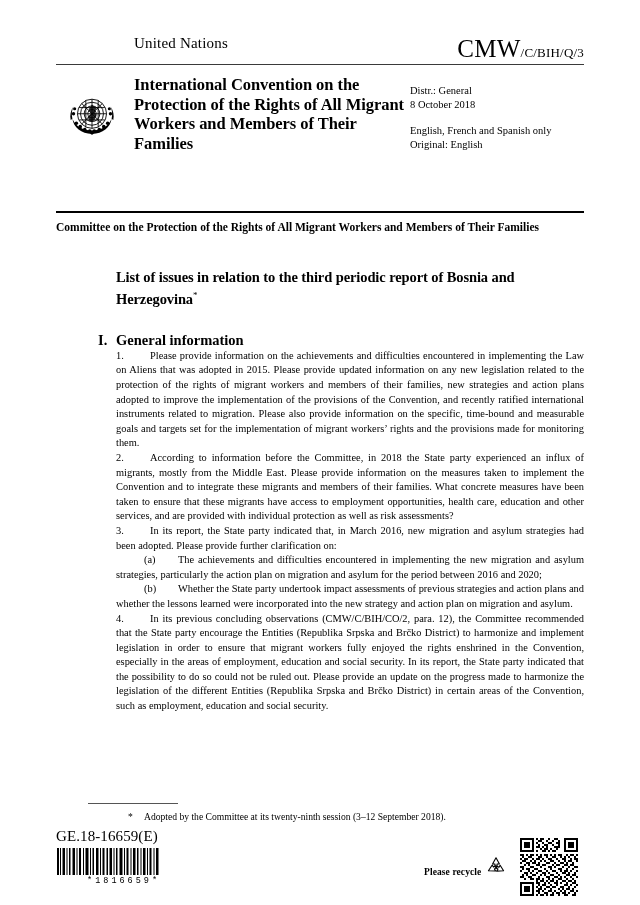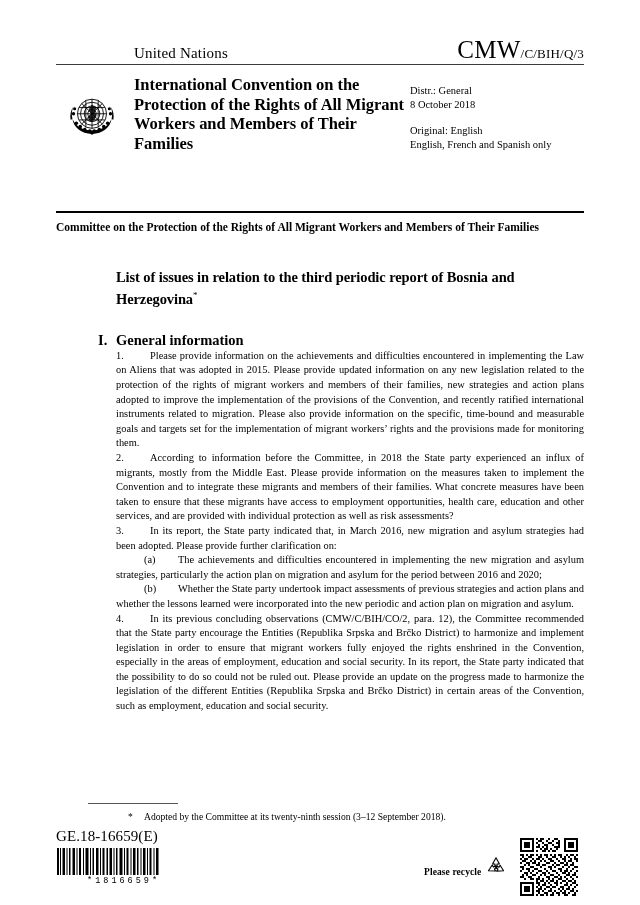--- a/index.html
+++ b/index.html
@@ -21,21 +21,20 @@
 
   
   .masthead {
     position: absolute;
     left: 56px;
     top: 36px;
     width: 528px;
   }
   .un-line {
     display: flex;
-    align-items: flex-end;
     justify-content: space-between;
     height: 26px;
   }
   .un-name {
     font-size: 15px;
     letter-spacing: 0.2px;
     margin-left: 78px;
     line-height: 1;
     padding-bottom: 1px;
   }
@@ -280,22 +279,22 @@
           <circle cx="50" cy="81" r="2.6"></circle>
         </g>
       </svg>
 
       <div class="conv-title">International Convention on the Protection of the Rights of All Migrant Workers and Members of Their Families</div>
 
       <div class="meta-block">
         <div>Distr.: General</div>
         <div>8 October 2018</div>
         <div class="meta-gap"></div>
+        <div>English, French and Spanish only</div>
         <div>Original: English</div>
-        <div>English, French and Spanish only</div>
       </div>
 
     </div>
   </div>
 
   <div class="rule-thick"></div>
 
   <div class="committee">Committee on the Protection of the Rights of All Migrant Workers and Members of Their Families</div>
 
   <div class="body-area">
@@ -317,21 +316,21 @@
 
     <div class="para">
       <span class="pnum">3.</span><span>In its report, the State party indicated that, in March 2016, new migration and asylum strategies had been adopted. Please provide further clarification on:</span>
     </div>
 
     <div class="para sub">
       <span class="pnum">(a)</span><span>The achievements and difficulties encountered in implementing the new migration and asylum strategies, particularly the action plan on migration and asylum for the period between 2016 and 2020;</span>
     </div>
 
     <div class="para sub">
-      <span class="pnum">(b)</span><span>Whether the State party undertook impact assessments of previous strategies and action plans and whether the lessons learned were incorporated into the new periodic and action plan on migration and asylum.</span>
+      <span class="pnum">(b)</span><span>Whether the State party undertook impact assessments of previous strategies and action plans and whether the lessons learned were incorporated into the new strategy and action plan on migration and asylum.</span>
     </div>
 
     <div class="para">
       <span class="pnum">4.</span><span>In its previous concluding observations (CMW/C/BIH/CO/2, para. 12), the Committee recommended that the State party encourage the Entities (Republika Srpska and Brčko District) to harmonize and implement legislation in order to ensure that migrant workers fully enjoyed the rights enshrined in the Convention, especially in the areas of employment, education and social security. In its report, the State party indicated that the possibility to do so could not be ruled out. Please provide an update on the progress made to harmonize the legislation of the different Entities (Republika Srpska and Brčko District) in certain areas of the Convention, such as employment, education and social security.</span>
     </div>
 
   </div>
 
   <div class="fn-rule"></div>
   <div class="footnote">

